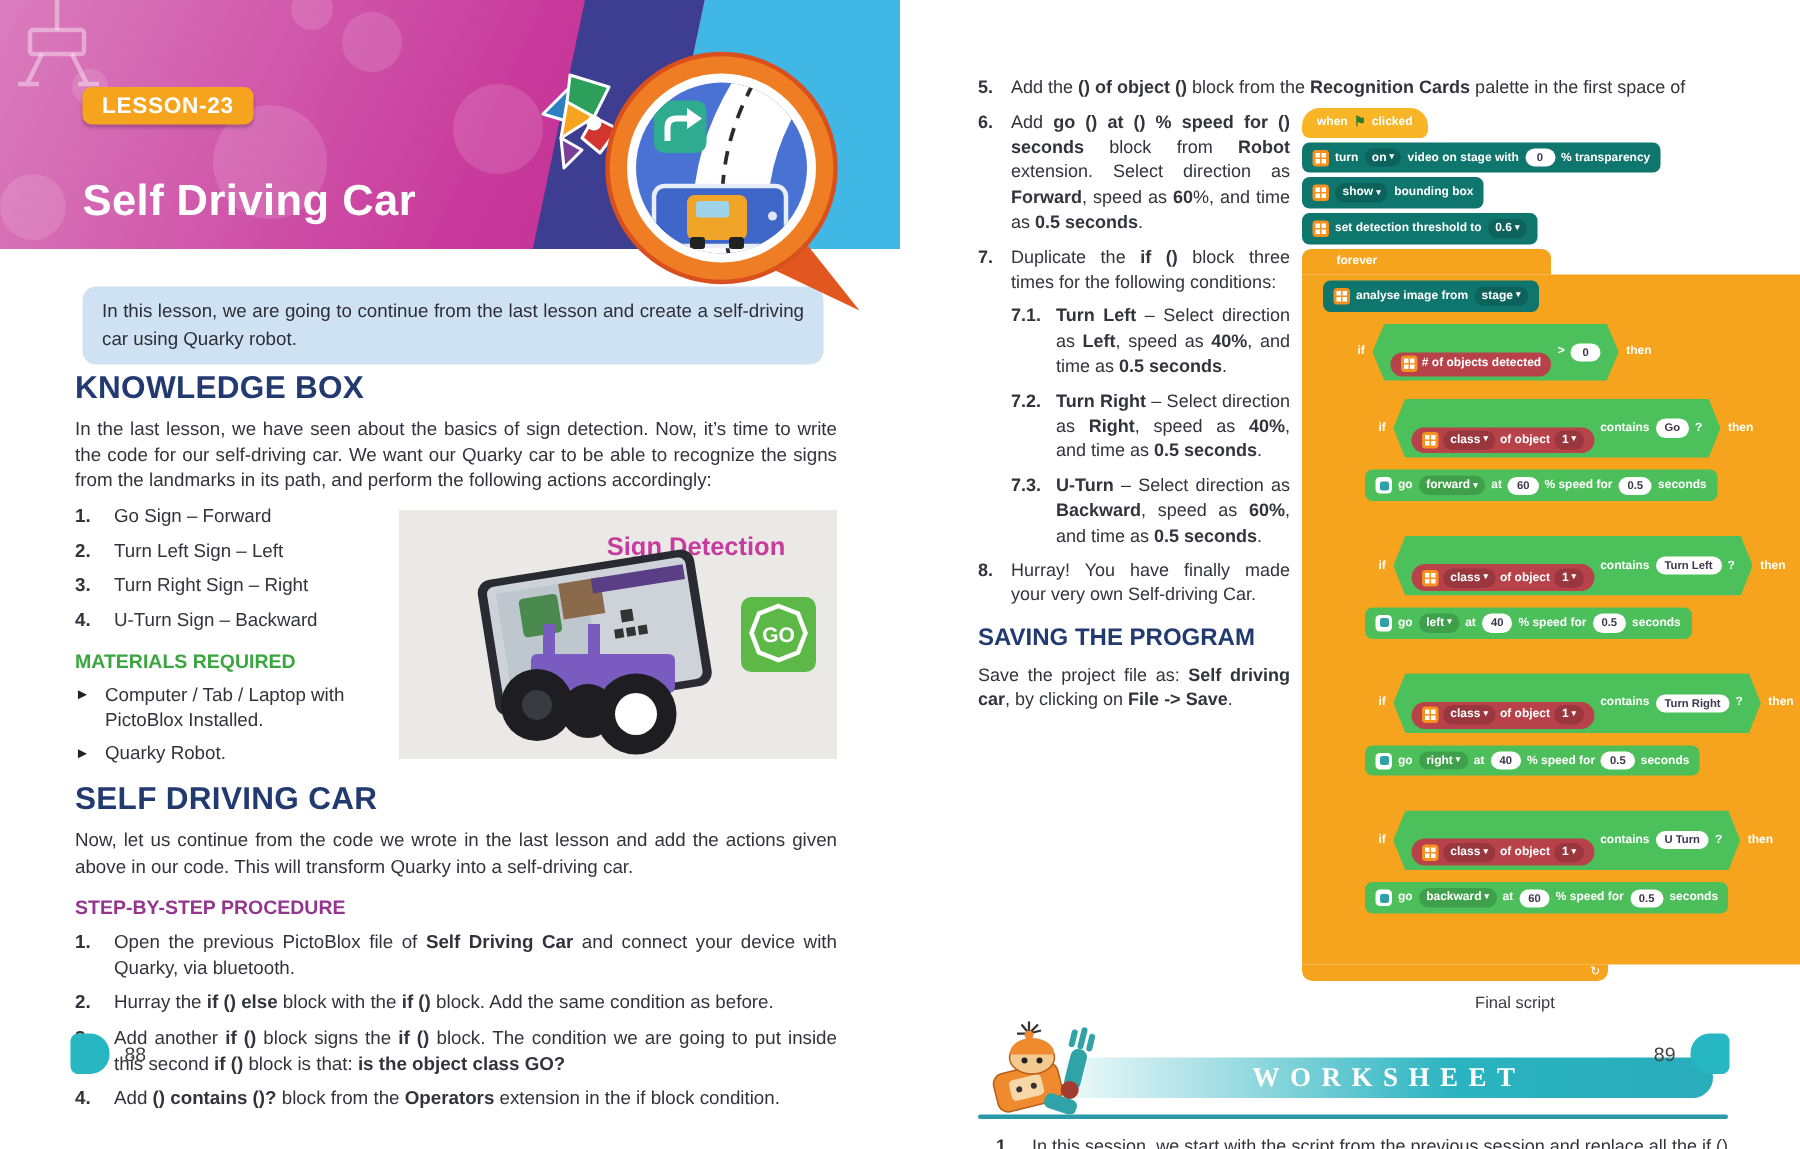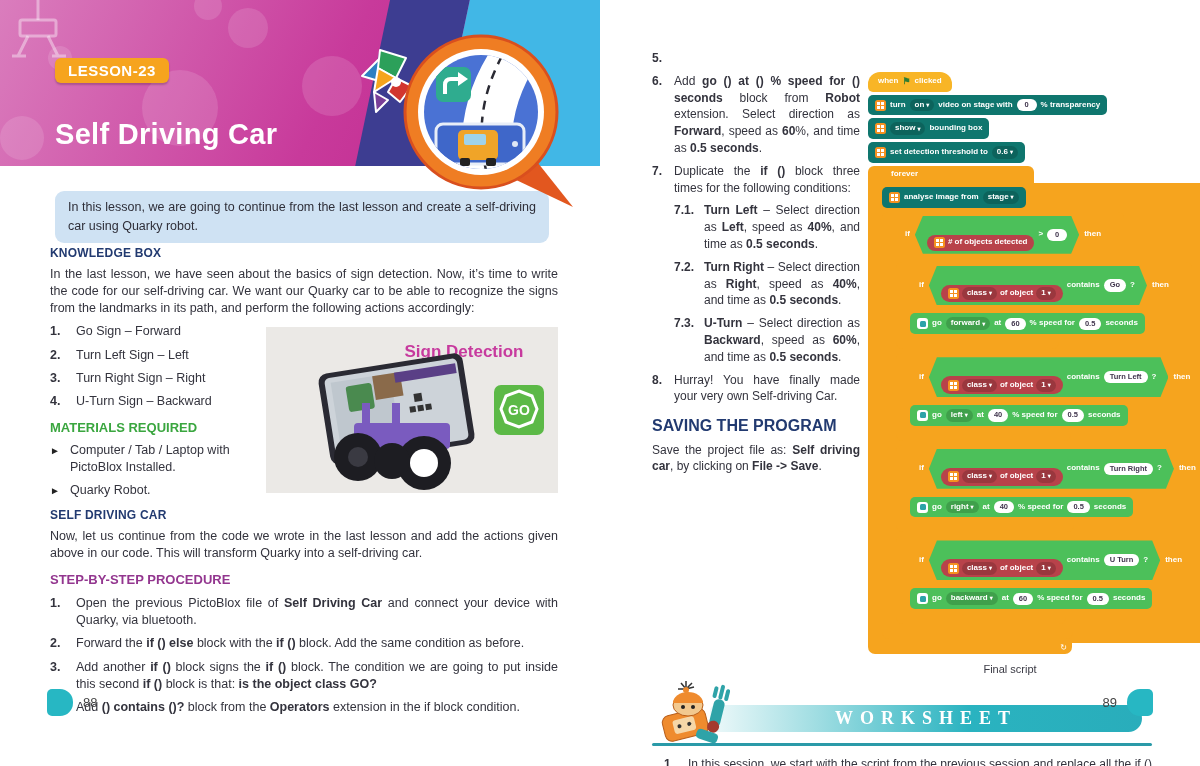--- a/index.html
+++ b/index.html
@@ -21,21 +21,21 @@
   .lesson-title{position:absolute;left:55px;top:118px;margin:0;color:#fff;font-size:29px;
     font-weight:bold;letter-spacing:.3px;z-index:4;}
   .logo-svg{position:absolute;left:352px;top:46px;z-index:5;}
   .mag-svg{position:absolute;left:386px;top:20px;z-index:6;}
   .arm-svg{position:absolute;left:8px;top:0;z-index:2;}
 
   
   .intro{position:absolute;left:55px;top:191px;width:468px;background:#cfe2f3;border-radius:9px;
     padding:7px 13px;font-size:12.5px;line-height:1.5;text-align:justify;color:#2e2e38;}
   .content-l{position:absolute;left:50px;top:245px;width:508px;font-size:12.5px;line-height:1.38;}
-  h2.navy{color:#223a70;font-size:12px;margin:8px 0 4px;letter-spacing:.2px;}
+  h2.navy{color:#223a70;font-size:21px;margin:8px 0 4px;letter-spacing:.2px;}
   h2.first{margin-top:0;}
   h3.green{color:#3aa63f;font-size:13px;margin:9px 0 3px;}
   h3.purple{color:#93368f;font-size:13px;margin:9px 0 3px;}
   p.just{text-align:justify;margin:2px 0 6px;}
   .photo{float:right;width:292px;height:166px;margin:4px 0 8px 12px;background:#7dd3fc;}
   .numrow{display:flex;margin:6px 0;}
   .numrow .n{flex:none;width:26px;font-weight:bold;}
   .numrow .t{flex:1;text-align:justify;}
   .mat{display:flex;margin:5px 0;width:200px;}
   .mat .tri{flex:none;width:20px;font-size:10px;padding-top:2px;color:#222;}
@@ -247,21 +247,21 @@
       <p class="just">Now, let us continue from the code we wrote in the last lesson and add the actions given above in our code. This will transform Quarky into a self-driving car.</p>
 
       <h3 class="purple">STEP-BY-STEP PROCEDURE</h3>
       <div id="steps-left">
           <div class="numrow">
             <span class="n">1.</span>
             <div class="t"><span>Open the previous PictoBlox file of </span><span class="b">Self Driving Car</span><span> and connect your device with Quarky, via bluetooth.</span></div>
           </div>
           <div class="numrow">
             <span class="n">2.</span>
-            <div class="t"><span>Forward the </span><span class="b">if () else</span><span> block with the </span><span class="b">if ()</span><span> block. Add the same condition as before.</span></div>
+            <div class="t"><span>Hurray the </span><span class="b">if () else</span><span> block with the </span><span class="b">if ()</span><span> block. Add the same condition as before.</span></div>
           </div>
           <div class="numrow">
             <span class="n">3.</span>
             <div class="t"><span>Add another </span><span class="b">if ()</span><span> block signs the </span><span class="b">if ()</span><span> block. The condition we are going to put inside this second </span><span class="b">if ()</span><span> block is that: </span><span class="b">is the object class GO?</span></div>
           </div>
           <div class="numrow">
             <span class="n">4.</span>
             <div class="t"><span>Add </span><span class="b">() contains ()?</span><span> block from the </span><span class="b">Operators</span><span> extension in the if block condition.</span></div>
           </div>
         </div>
@@ -271,20 +271,21 @@
       <span class="tab-shape"></span>
       <span>88</span>
     </div>
   </div>
 
   <div>
     <div class="content-r">
 
       <div class="step5-l1">
         <span class="n">5.</span>
+        <div class="t"><span>Add the </span><span class="b">() of object ()</span><span> block from the </span><span class="b">Recognition Cards</span><span> palette in the first space of</span></div>
       </div>
 
       <div class="script-float">
         <div id="script-root">
             <div class="blk hatblk srow">
               <span>when</span>
               <span class="flag">⚑</span>
               <span>clicked</span>
             </div>
             <div class="blk red srow">

